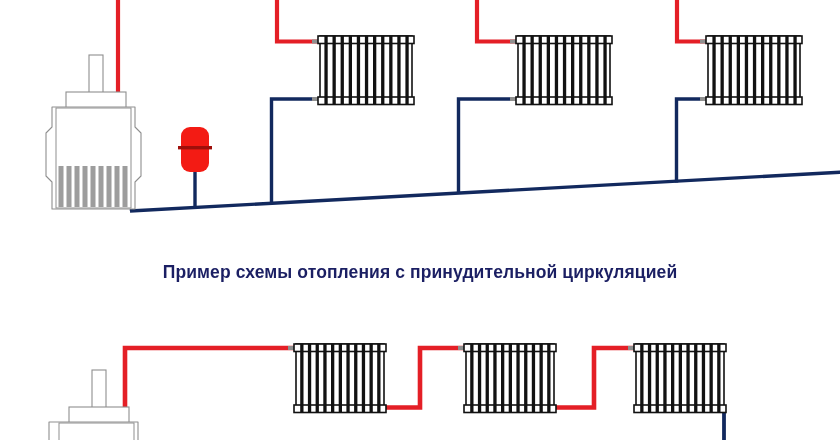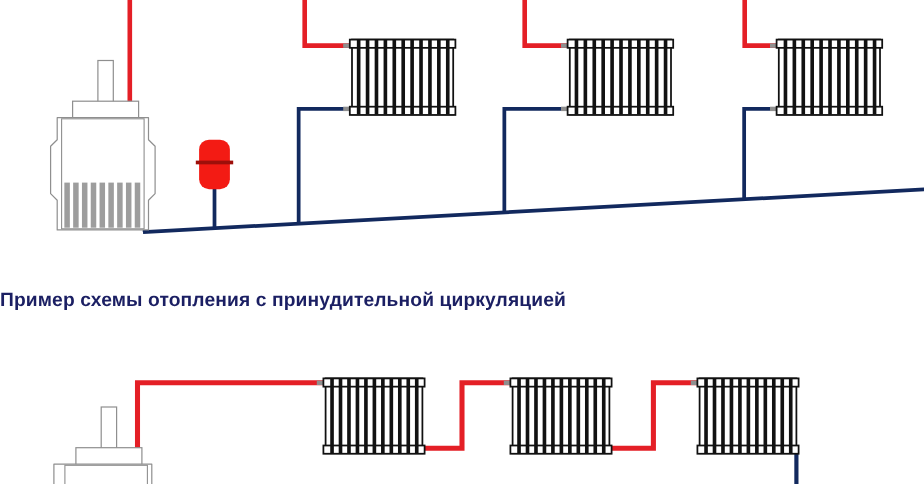--- a/index.html
+++ b/index.html
@@ -23,20 +23,21 @@
     top: 0;
     width: 840px;
     height: 440px;
     display: block;
   }
   .caption-layer {
     position: absolute;
     left: 0;
     top: 262px;
     width: 840px;
+    text-align: center;
     pointer-events: none;
   }
   .caption-text {
     display: inline-block;
     font-family: "Liberation Sans", sans-serif;
     font-weight: bold;
     font-size: 17.5px;
     letter-spacing: 0.1px;
     color: #1b1f63;
     white-space: nowrap;

